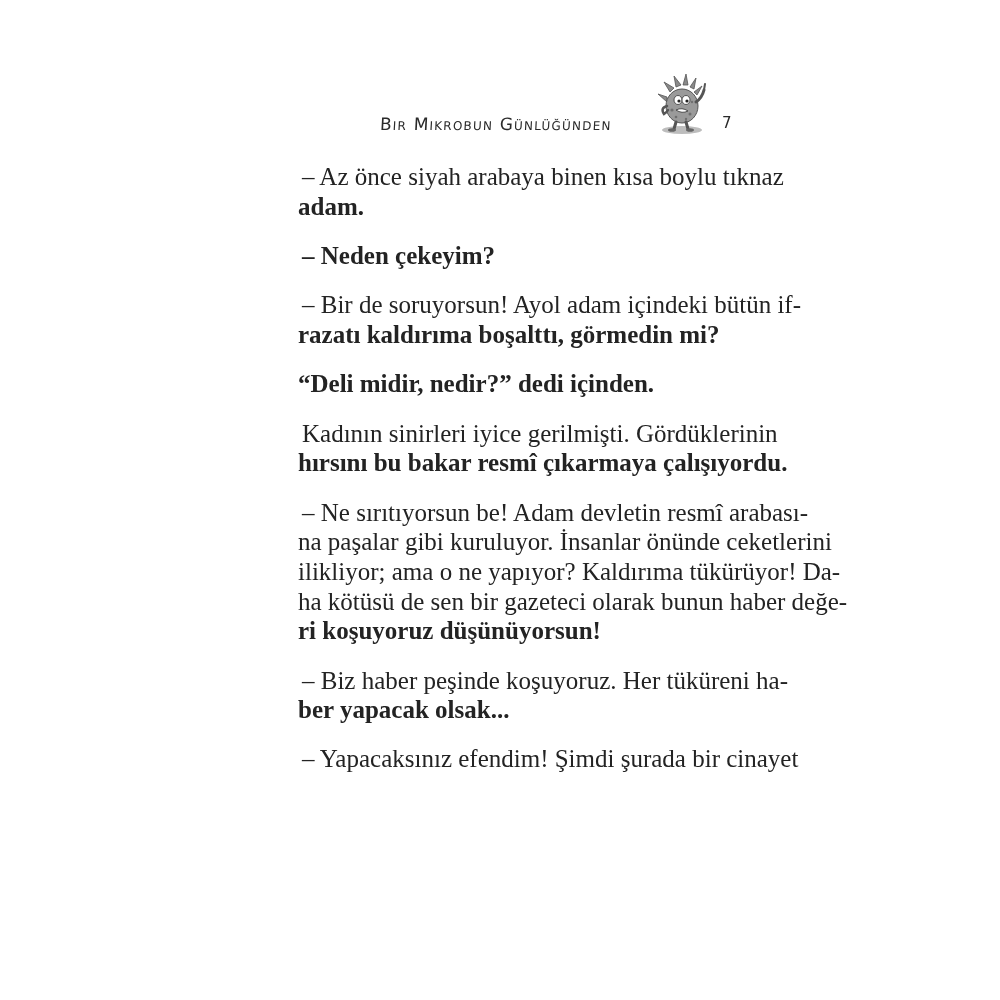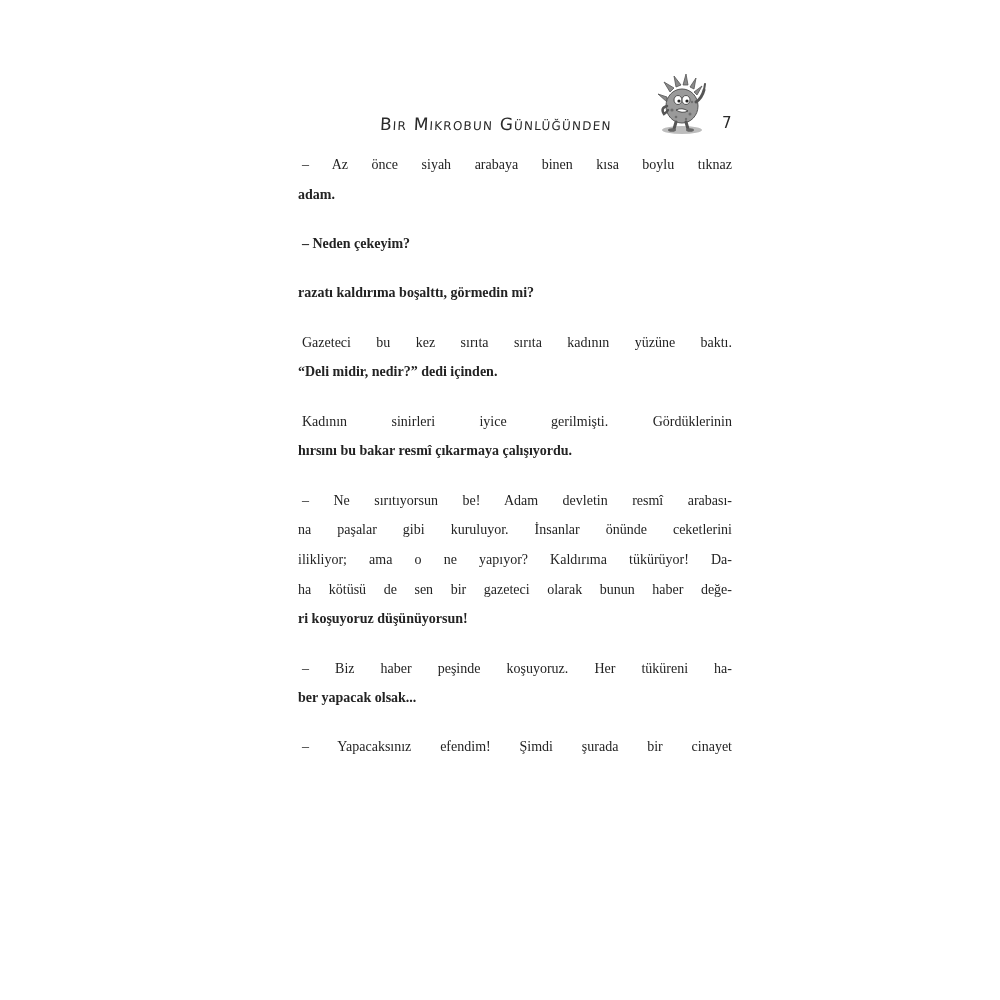--- a/index.html
+++ b/index.html
@@ -50,23 +50,23 @@
       left: 722px;
       top: 113px;
       font-family: "DejaVu Sans", sans-serif;
       font-size: 15px;
       color: #2a2a2a;
       line-height: 20px;
     }
     .body-text {
       position: absolute;
       left: 298px;
-      top: 150px;
+      top: 162px;
       width: 434px;
-      font-size: 14px;
+      font-size: 25px;
       line-height: 29.6px;
     }
     .para {
       margin: 0 0 19.8px 0;
     }
     .line {
       display: block;
       white-space: nowrap;
       text-align: justify;
       text-align-last: justify;
@@ -138,25 +138,25 @@
     <div class="para">
       <span class="line indent">– Az önce siyah arabaya binen kısa boylu tıknaz</span>
       <span class="line last">adam.</span>
     </div>
 
     <div class="para">
       <span class="line indent last">– Neden çekeyim?</span>
     </div>
 
     <div class="para">
+      <span class="line indent">– Bir de soruyorsun! Ayol adam içindeki bütün if-</span>
       <span class="line last">razatı kaldırıma boşalttı, görmedin mi?</span>
     </div>
 
     <div class="para">
-      <span class="line indent">Gazeteci bu kez sırıta sırıta kadının yüzüne baktı.</span>
       <span class="line last">“Deli midir, nedir?” dedi içinden.</span>
     </div>
 
     <div class="para">
       <span class="line indent">Kadının sinirleri iyice gerilmişti. Gördüklerinin</span>
       <span class="line last">hırsını bu bakar resmî çıkarmaya çalışıyordu.</span>
     </div>
 
     <div class="para">
       <span class="line indent">– Ne sırıtıyorsun be! Adam devletin resmî arabası-</span>

